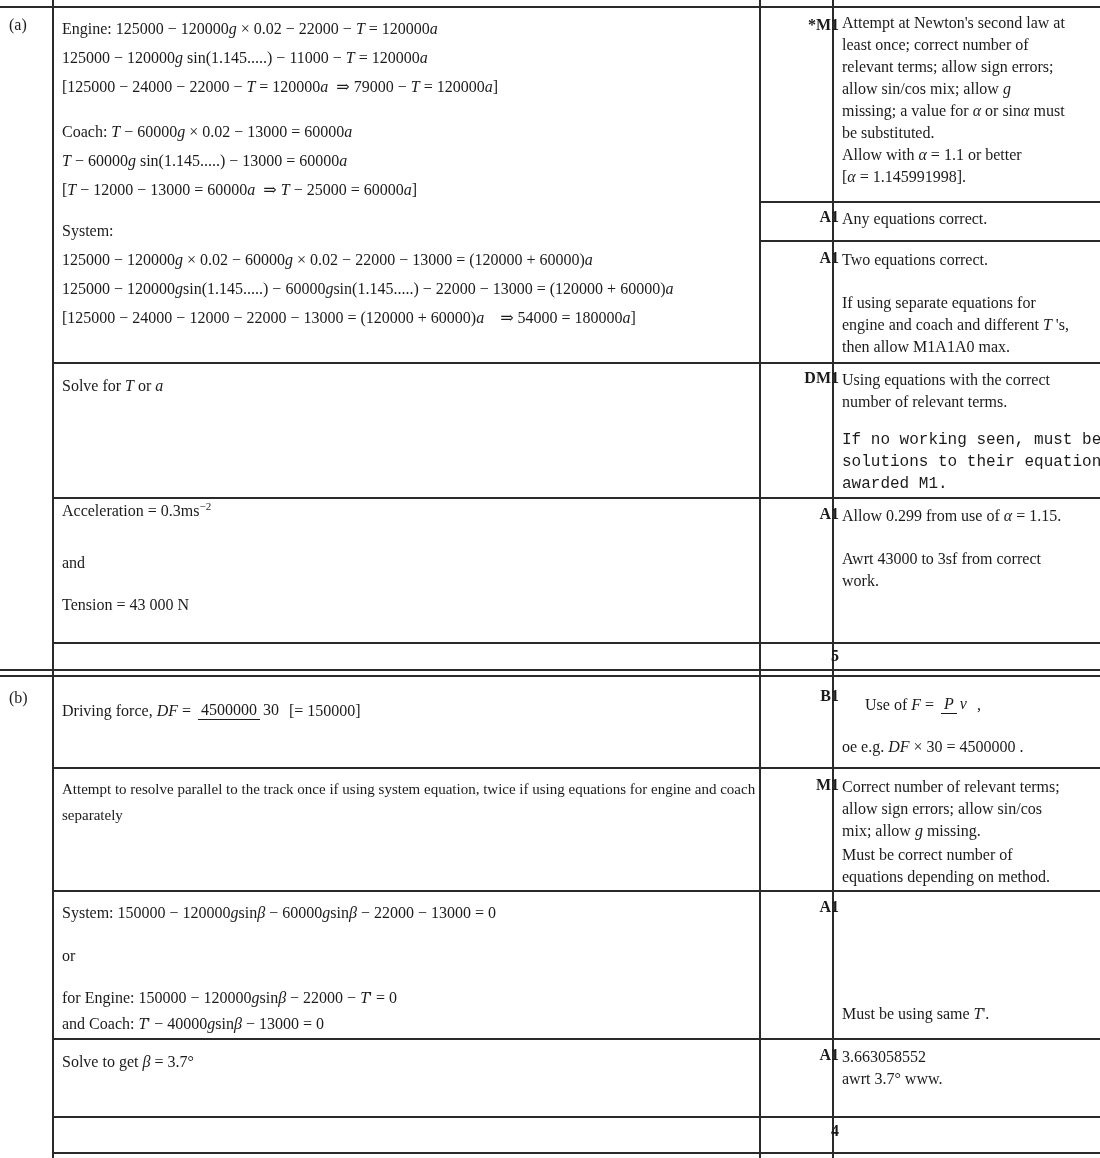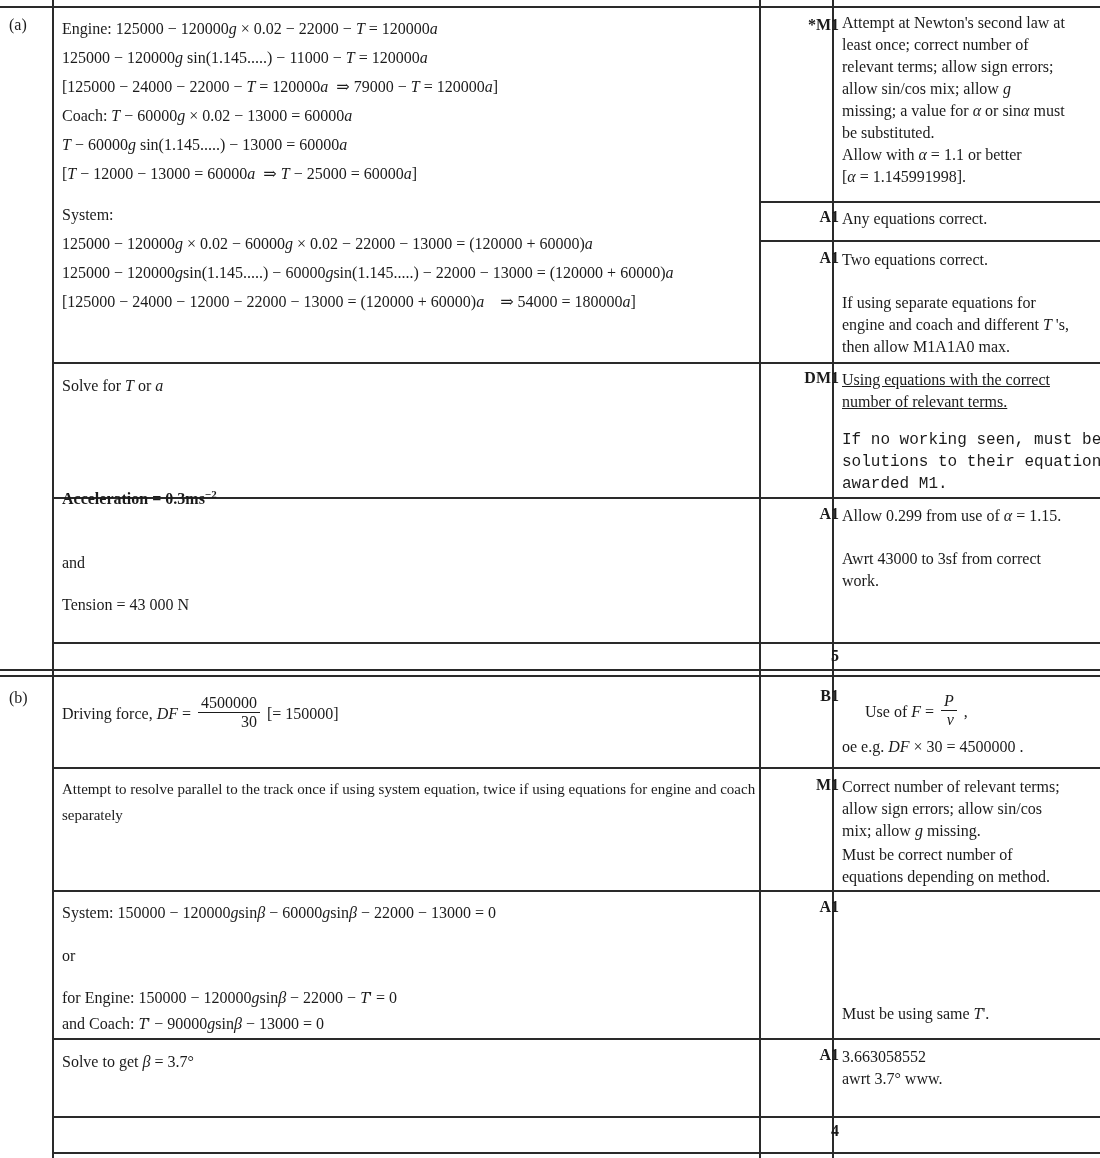--- a/index.html
+++ b/index.html
@@ -2,28 +2,28 @@
 <html><head>
 <meta charset="utf-8">
 <style>
   html,body{margin:0;padding:0;background:#fff;}
   .page{position:relative;width:1100px;height:1158px;background:#fff;overflow:hidden;
         font-family:"Liberation Serif","DejaVu Serif",serif;color:#1b1b1b;font-size:16px;}
   .vline{position:absolute;width:2px;background:#2a2a2a;}
   .hline{position:absolute;height:2px;background:#2a2a2a;}
   .t{position:absolute;}
   .ln{white-space:pre;line-height:29px;height:29px;}
-  .g16{margin-top:0;} .g12{margin-top:12px;}
+  .g16{margin-top:16px;} .g12{margin-top:12px;}
   .mark{position:absolute;left:776px;width:63px;text-align:right;font-weight:bold;}
   .cmt{position:absolute;left:842px;width:252px;line-height:22px;}
   .cln{white-space:pre;line-height:22px;height:22px;}
   .wrap{white-space:normal;}
   .it{font-style:italic;}
   .sup{font-size:11px;vertical-align:6px;}
-  .frac{display:inline-flex;flex-direction:column;text-align:center;vertical-align:middle;
+  .frac{display:inline-flex;flex-direction:row;text-align:center;vertical-align:middle;
         line-height:1.15;margin:0 3px;position:relative;top:-2px;}
   .frac .fnum{border-bottom:1.5px solid #1b1b1b;padding:0 3px;}
   .frac .fden{padding:0 3px;text-align:right;}
   .total{font-weight:bold;}
 </style>
 </head>
 <body>
 
 <div class="page">
 
@@ -78,31 +78,31 @@
   <div class="mark" style="top:249px;">A1</div>
   <div class="cmt" style="top:249px;">Two equations correct.</div>
   <div class="cmt" style="top:292px;">
     <div class="cln"><span>If using separate equations for</span></div>
     <div class="cln"><span>engine and coach and different </span><span class="it">T</span><span> 's,</span></div>
     <div class="cln"><span>then allow M1A1A0 max.</span></div>
   </div>
 
   <div class="t ln" style="left:62px;top:371px;"><span>Solve for </span><span class="it">T</span><span> or </span><span class="it">a</span></div>
   <div class="mark" style="top:369px;">DM1</div>
-  <div class="cmt" style="top:369px;text-decoration:underline;">
+  <div class="cmt" style="top:369px;">
     <div class="cln"><span>Using equations with the correct</span></div>
     <div class="cln"><span>number of relevant terms.</span></div>
   </div>
   <div class="cmt" style="top:429px;font-family:Liberation Mono, monospace;">
     <div class="cln"><span>If no working seen, must be</span></div>
     <div class="cln"><span>solutions to their equation(s) to be</span></div>
     <div class="cln"><span>awarded M1.</span></div>
   </div>
 
-  <div class="t ln" style="left:62px;top:480px;font-weight:bold;"><span>Acceleration = 0.3ms</span><span class="sup">−2</span></div>
+  <div class="t ln" style="left:62px;top:492px;"><span>Acceleration = 0.3ms</span><span class="sup">−2</span></div>
   <div class="t ln" style="left:62px;top:548px;">and</div>
   <div class="t ln" style="left:62px;top:590px;"><span>Tension = 43 000 N</span></div>
   <div class="mark" style="top:505px;">A1</div>
   <div class="cmt cln" style="top:505px;"><span>Allow 0.299 from use of </span><span class="it">α</span><span> = 1.15.</span></div>
   <div class="cmt" style="top:548px;">
     <div class="cln"><span>Awrt 43000 to 3sf from correct</span></div>
     <div class="cln"><span>work.</span></div>
   </div>
 
   <div class="mark total" style="top:647px;">5</div>
@@ -122,21 +122,21 @@
     <div class="cln"><span>mix; allow </span><span class="it">g</span><span> missing.</span></div>
   </div>
   <div class="cmt" style="top:844px;">
     <div class="cln"><span>Must be correct number of</span></div>
     <div class="cln"><span>equations depending on method.</span></div>
   </div>
 
   <div class="t ln" style="left:62px;top:898px;"><span>System: 150000 − 120000</span><span class="it">g</span><span>sin</span><span class="it">β</span><span> − 60000</span><span class="it">g</span><span>sin</span><span class="it">β</span><span> − 22000 − 13000 = 0</span></div>
   <div class="t ln" style="left:62px;top:941px;">or</div>
   <div class="t ln" style="left:62px;top:983px;"><span>for Engine: 150000 − 120000</span><span class="it">g</span><span>sin</span><span class="it">β</span><span> − 22000 − </span><span class="it">T</span><span>' = 0</span></div>
-  <div class="t ln" style="left:62px;top:1009px;"><span>and Coach: </span><span class="it">T</span><span>' − 90000</span><span class="it">g</span><span>sin</span><span class="it">β</span><span> − 13000 = 0</span></div>
+  <div class="t ln" style="left:62px;top:1009px;"><span>and Coach: </span><span class="it">T</span><span>' − 40000</span><span class="it">g</span><span>sin</span><span class="it">β</span><span> − 13000 = 0</span></div>
   <div class="mark" style="top:898px;">A1</div>
   <div class="cmt cln" style="top:1003px;"><span>Must be using same </span><span class="it">T</span><span>'.</span></div>
 
   <div class="t ln" style="left:62px;top:1047px;"><span>Solve to get </span><span class="it">β</span><span> = 3.7°</span></div>
   <div class="mark" style="top:1046px;">A1</div>
   <div class="cmt" style="top:1046px;">
     <div class="cln">3.663058552</div>
     <div class="cln">awrt 3.7° www.</div>
   </div>
 

